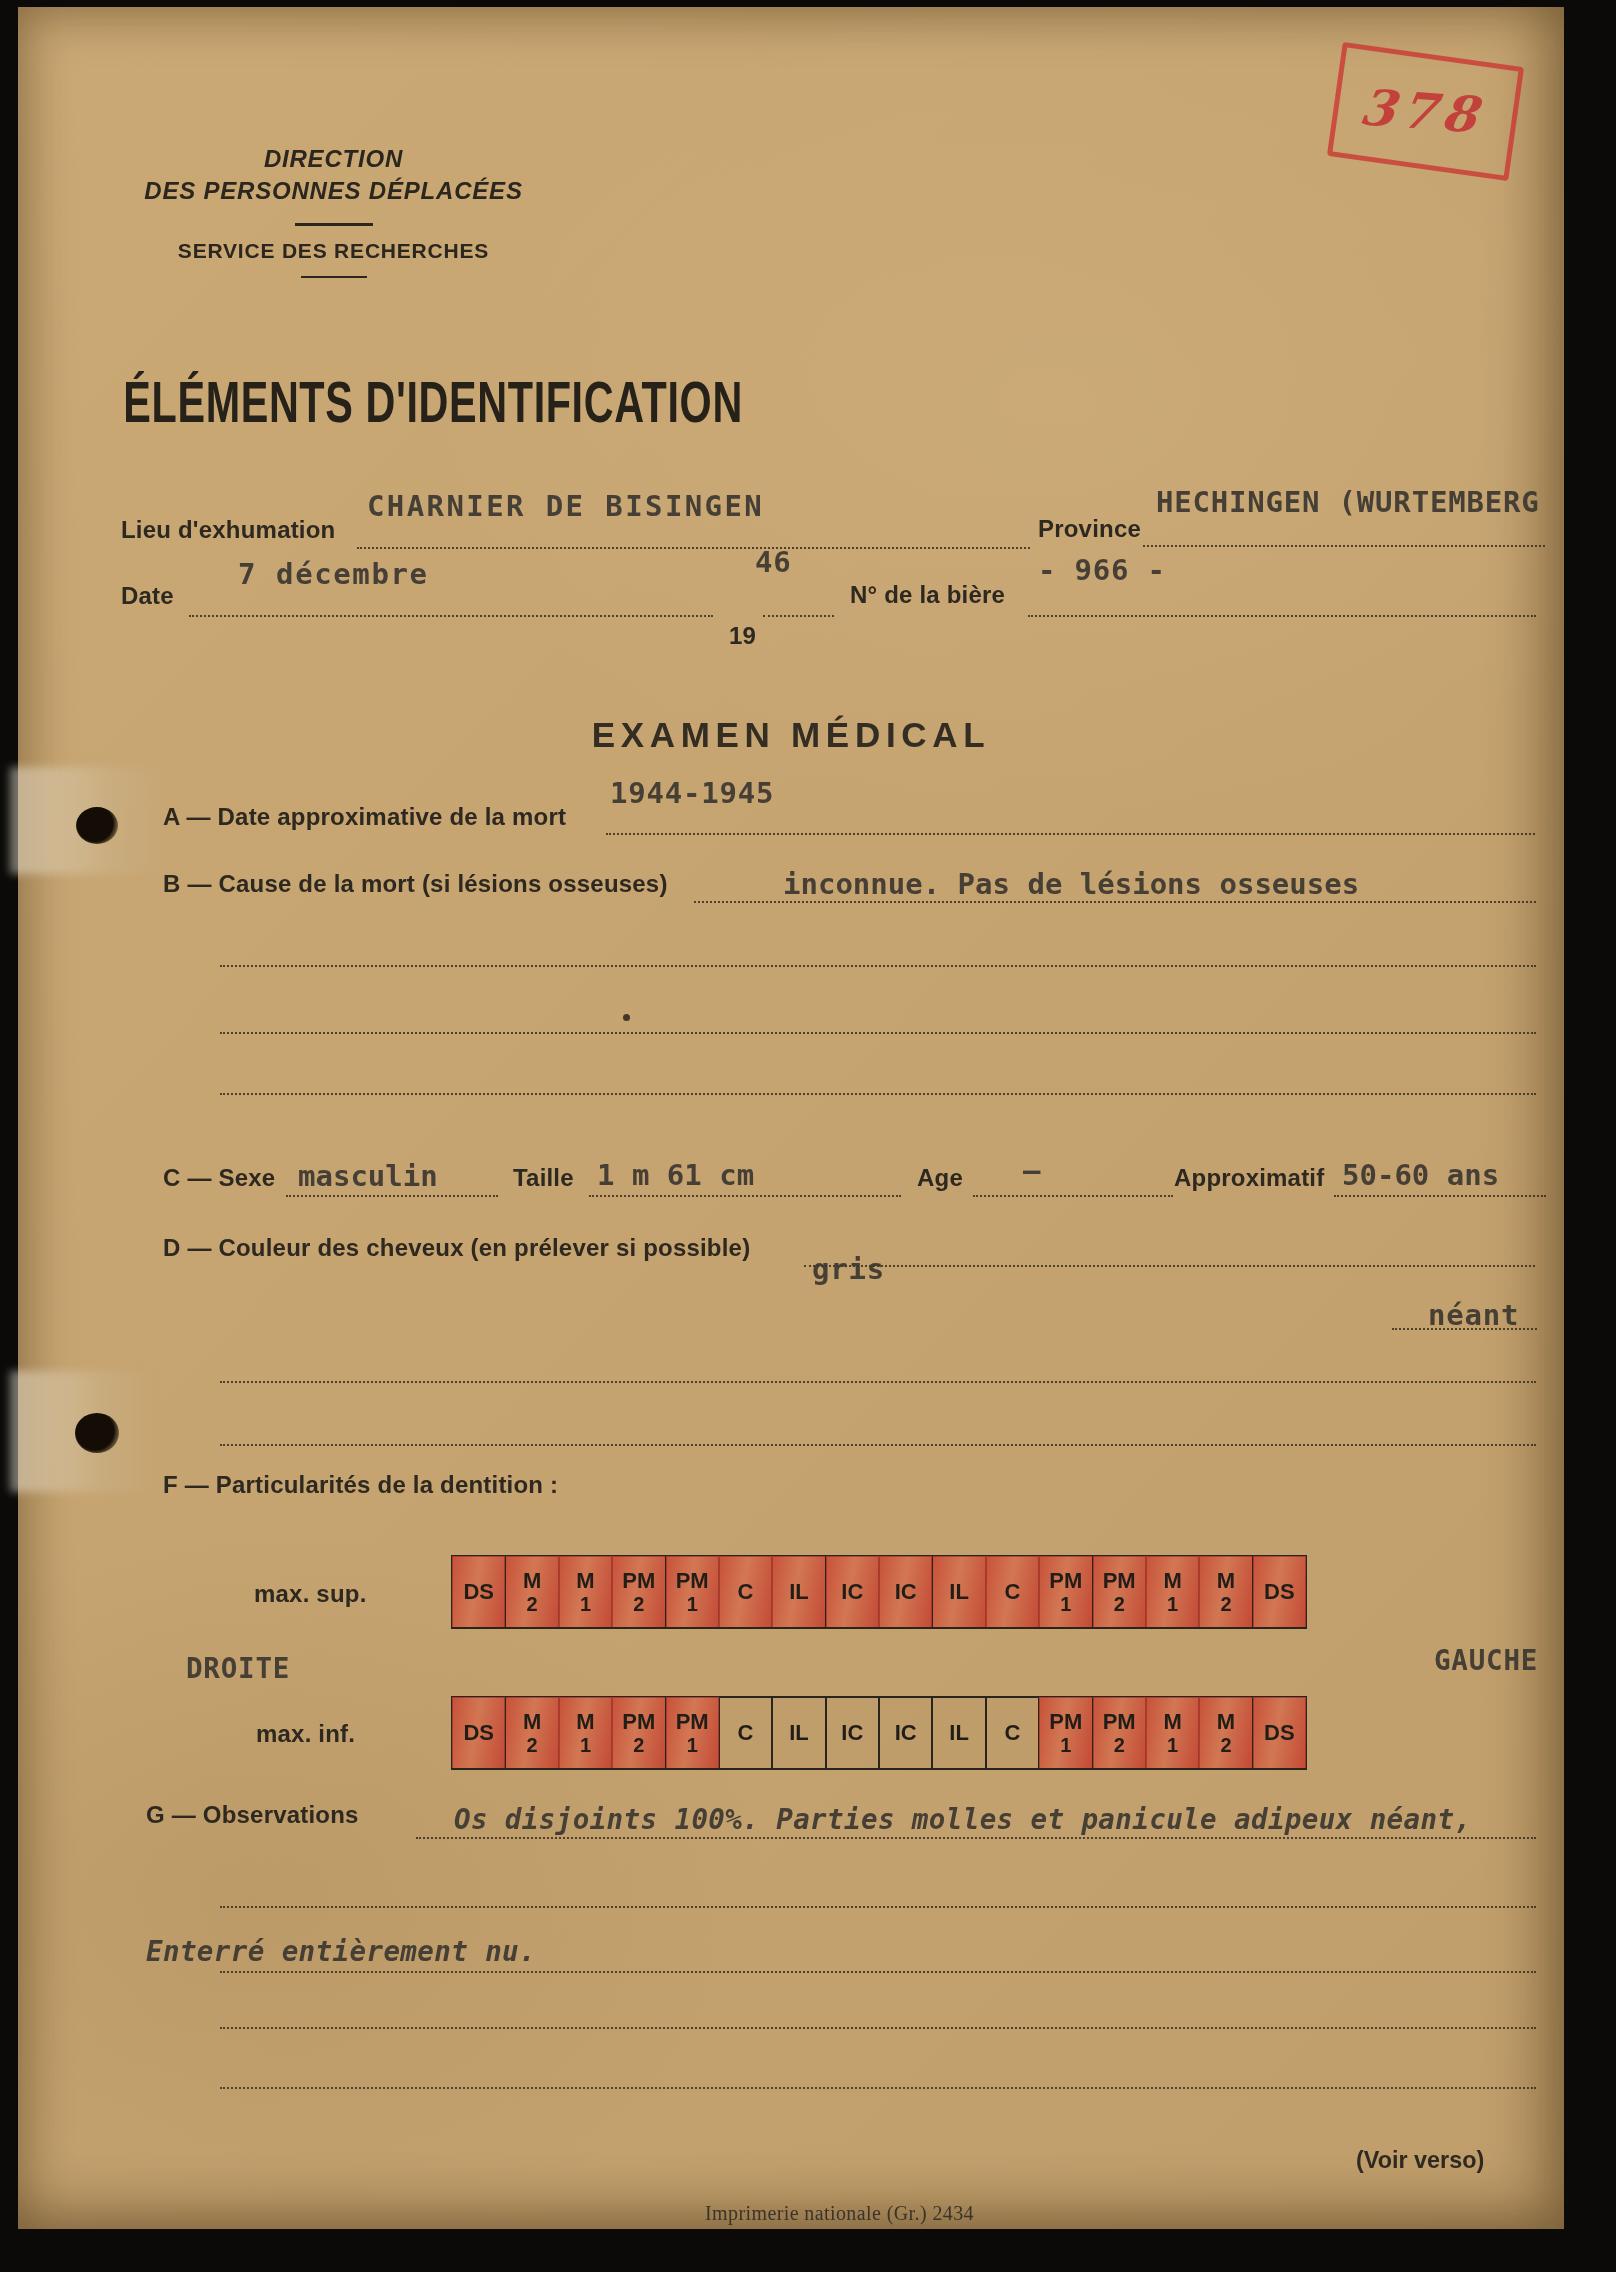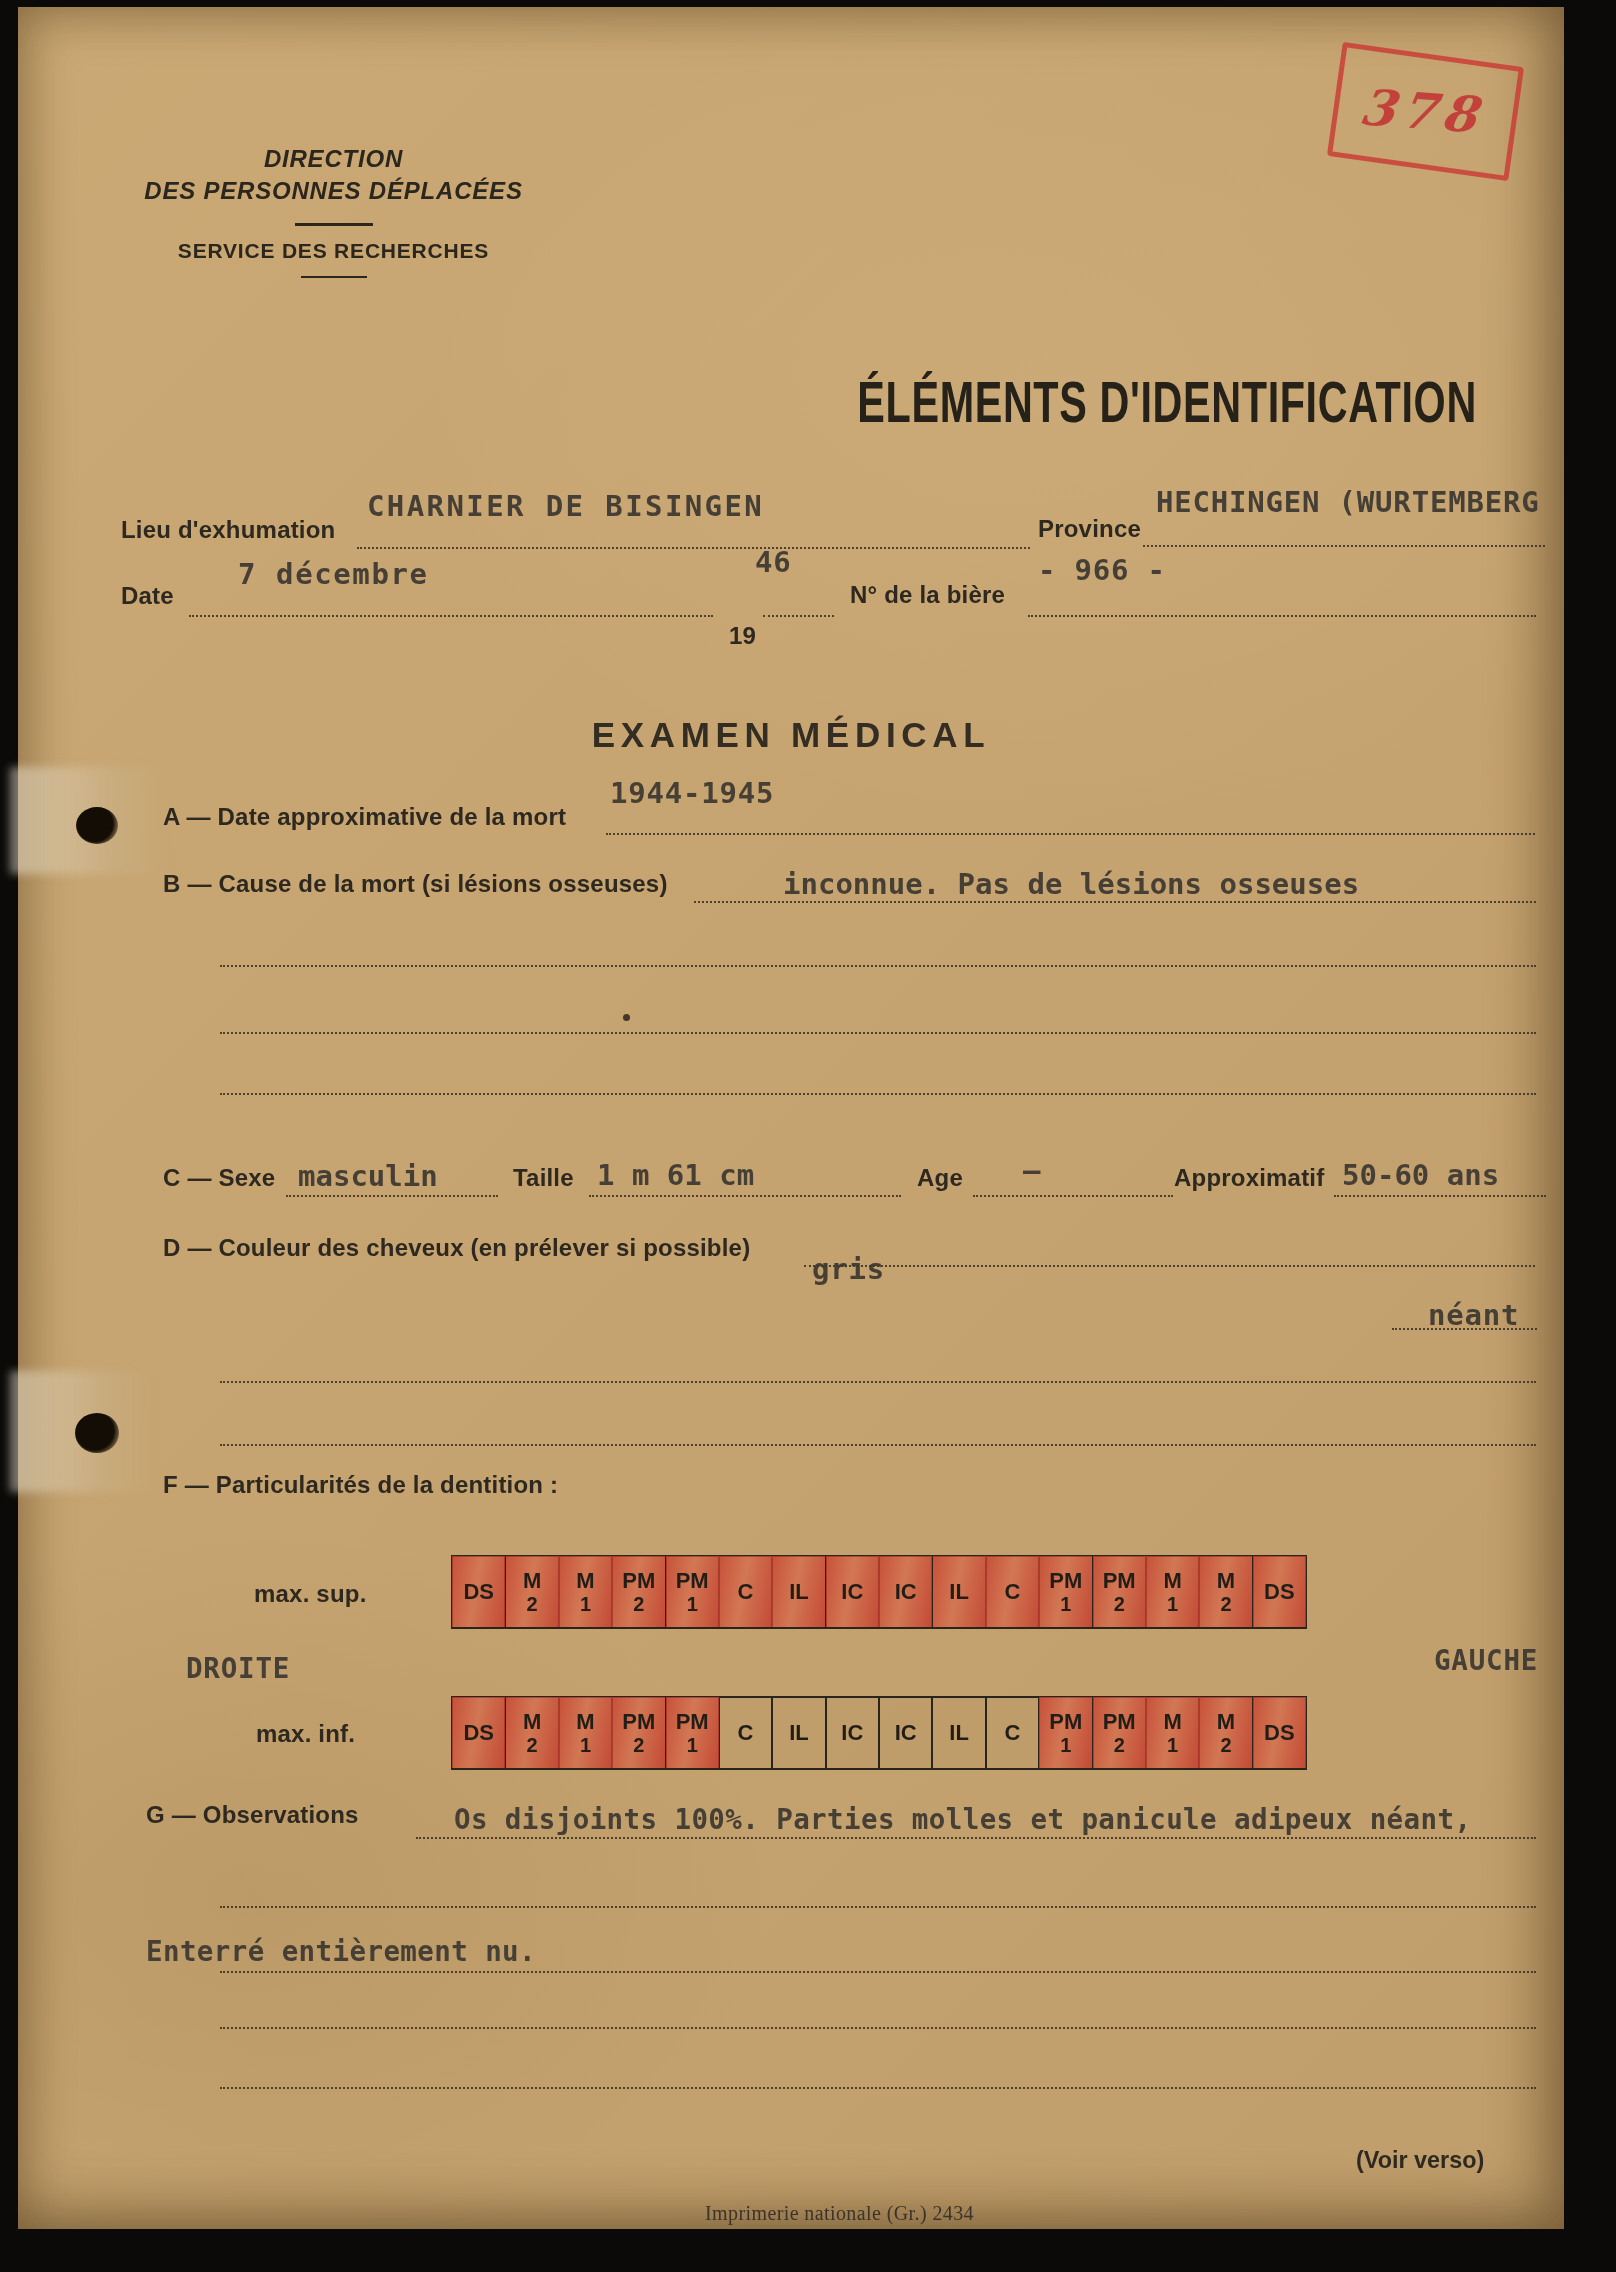--- a/index.html
+++ b/index.html
@@ -18,28 +18,28 @@
       linear-gradient(135deg, rgba(255,235,190,0.05), rgba(90,65,25,0.07)),
       #c8a571;
     box-shadow:
       inset 0 0 57px rgba(70,48,12,0.28),
       inset -22.6px -18px 57px rgba(45,28,6,0.30),
       inset 11.3px 8px 40px rgba(60,40,12,0.14);
   }
   .label{position:absolute;font:700 24px "Liberation Sans",sans-serif;color:#2d2820;letter-spacing:0.2px;white-space:nowrap;}
   .label-sm{font-size:23px;letter-spacing:-0.3px;}
   .typed{position:absolute;font:700 29px "DejaVu Sans Mono",monospace;color:#3d3831;letter-spacing:0.8px;white-space:nowrap;filter:blur(0.3px);opacity:.93;}
-  .typed-sm{font-size:27.5px;letter-spacing:0.4px;}
+  .typed-sm{font-size:27.5px;letter-spacing:0.4px;font-style:italic;}
   .dots{position:absolute;height:0;border-bottom:2.8px dotted rgba(50,43,31,.82);}
   .org{position:absolute;left:77px;top:136px;width:477px;text-align:center;color:#2b261e;}
   .org .l1,.org .l2{font:700 italic 24px "Liberation Sans",sans-serif;letter-spacing:0.8px;line-height:32px;}
   .org .rule1{width:78px;border-top:3.2px solid #2b261e;margin:16px auto 13px;}
   .org .rule2{width:66px;border-top:2.8px solid #2b261e;margin:13px auto 0;}
   .org .svc{font:700 21px "Liberation Sans",sans-serif;letter-spacing:0.8px;}
-  .title-wrap{position:absolute;left:0;top:365px;width:1546px;text-align:right;}
+  .title-wrap{position:absolute;left:18px;top:365px;width:1546px;text-align:left;}
   .title-wrap span{display:inline-block;font:700 53px "Liberation Sans",sans-serif;color:#262219;letter-spacing:0.8px;transform:scaleX(.78) scaleY(1.08);transform-origin:center;}
   .exam-heading{position:absolute;left:0;top:708px;width:1546px;text-align:center;font:700 35px "Liberation Sans",sans-serif;color:#332d24;letter-spacing:5.7px;}
   .stamp{position:absolute;left:1316px;top:47px;width:173px;height:105px;border:5.7px solid rgba(202,62,54,.85);border-radius:4px;transform:rotate(8deg);display:flex;align-items:center;justify-content:center;}
   .stamp span{font:italic 700 50px "DejaVu Serif",serif;color:#c2423b;letter-spacing:5.7px;transform:skewX(-8deg) rotate(-4deg);}
   .tooth-table{position:absolute;width:856px;height:74px;display:flex;border:2.4px solid #29241c;box-sizing:border-box;background:rgba(0,0,0,0.02);}
   .tooth-cell{flex:1;border-right:2.4px solid #29241c;position:relative;display:flex;flex-direction:column;align-items:center;justify-content:center;box-sizing:border-box;}
   .tooth-cell:last-child{border-right:none;}
   .tooth-cell.shaded::before{content:"";position:absolute;inset:-0.8px;background:linear-gradient(100deg, rgba(201,62,45,.80), rgba(219,101,72,.68) 45%, rgba(196,56,42,.82));}
   .tooth-cell span{position:relative;z-index:1;font:700 22px "Liberation Sans",sans-serif;color:#221e17;line-height:24px;}
   .tooth-cell .cell-bottom{font-size:20px;line-height:22px;}

